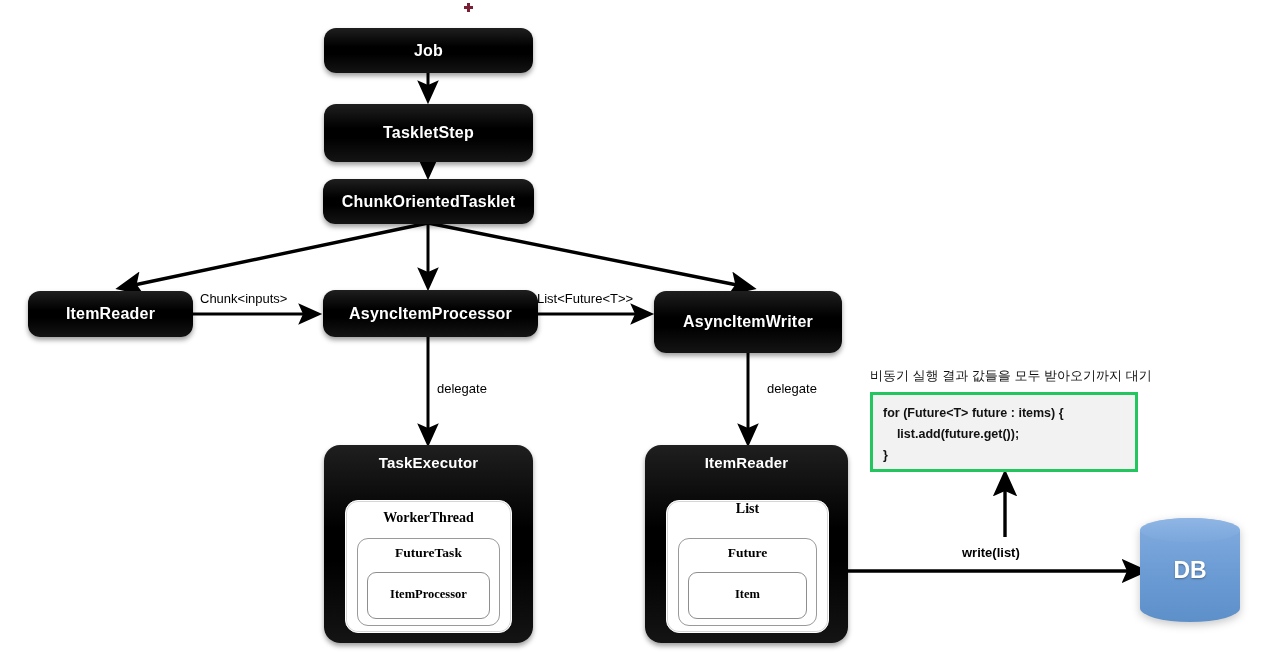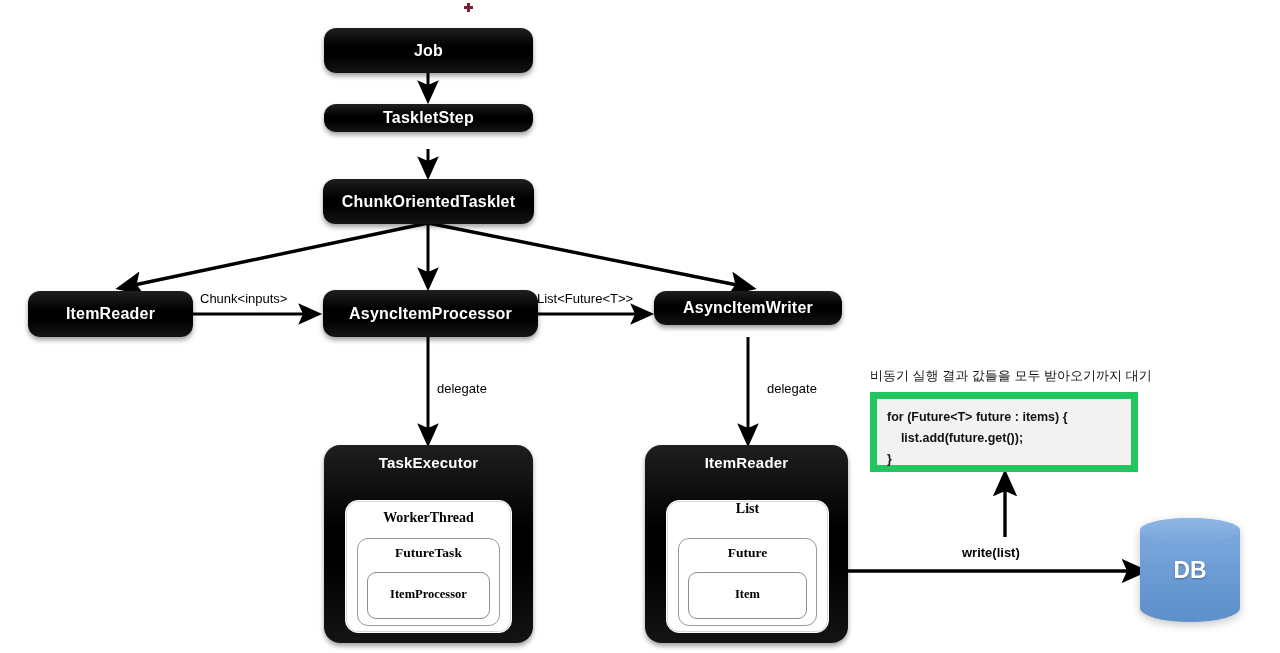--- a/index.html
+++ b/index.html
@@ -69,21 +69,21 @@
     z-index: 8;
   }
   .edge-label.bold { font-weight: bold; }
 
   
   #code-box {
     position: absolute;
     left: 870px; top: 392px;
     width: 268px; height: 80px;
     background: #f2f2f2;
-    border: 7px solid #22c55e;
+    border: 3px solid #22c55e;
     z-index: 7;
     padding: 8px 10px 0 10px;
   }
   #code-box .code-line {
     font-family: "Liberation Sans", "DejaVu Sans", sans-serif;
     font-size: 12.5px;
     font-weight: bold;
     color: #111111;
     line-height: 21px;
     white-space: pre;
@@ -166,37 +166,37 @@
 
     <line x1="848" y1="571" x2="1144" y2="571" stroke="#000" stroke-width="3.4" marker-end="url(#ah)"></line>
 
     <line x1="1005" y1="537" x2="1005" y2="474" stroke="#000" stroke-width="3.4" marker-end="url(#ah)"></line>
   </svg>
 
   <div class="node" style="left:324px; top:28px; width:209px; height:45px;">
     <span class="node-label" style="font-size:16px;">Job</span>
   </div>
 
-  <div class="node" style="left:324px; top:104px; width:209px; height:28px;">
+  <div class="node" style="left:324px; top:104px; width:209px; height:58px;">
     <span class="node-label" style="font-size:16px;">TaskletStep</span>
   </div>
 
   <div class="node" style="left:323px; top:179px; width:211px; height:45px;align-items:center;">
     <span class="node-label" style="font-size:16px;">ChunkOrientedTasklet</span>
   </div>
 
   <div class="node" style="left:28px; top:291px; width:165px; height:46px;">
     <span class="node-label" style="font-size:16px;">ItemReader</span>
   </div>
 
   <div class="node" style="left:323px; top:290px; width:215px; height:47px;">
     <span class="node-label" style="font-size:16px;">AsyncItemProcessor</span>
   </div>
 
-  <div class="node" style="left:654px; top:291px; width:188px; height:34px;">
+  <div class="node" style="left:654px; top:291px; width:188px; height:62px;">
     <span class="node-label" style="font-size:16px;">AsyncItemWriter</span>
   </div>
 
   <div class="edge-label" style="left:200px; top:291px;">Chunk&lt;inputs&gt;</div>
   <div class="edge-label" style="left:537px; top:291px;">List&lt;Future&lt;T&gt;&gt;</div>
   <div class="edge-label" style="left:437px; top:381px;">delegate</div>
   <div class="edge-label" style="left:767px; top:381px;">delegate</div>
   <div class="edge-label bold" style="left:962px; top:545px;">write(list)</div>
 
   <div class="node container" style="left:324px; top:445px; width:209px; height:198px;">

